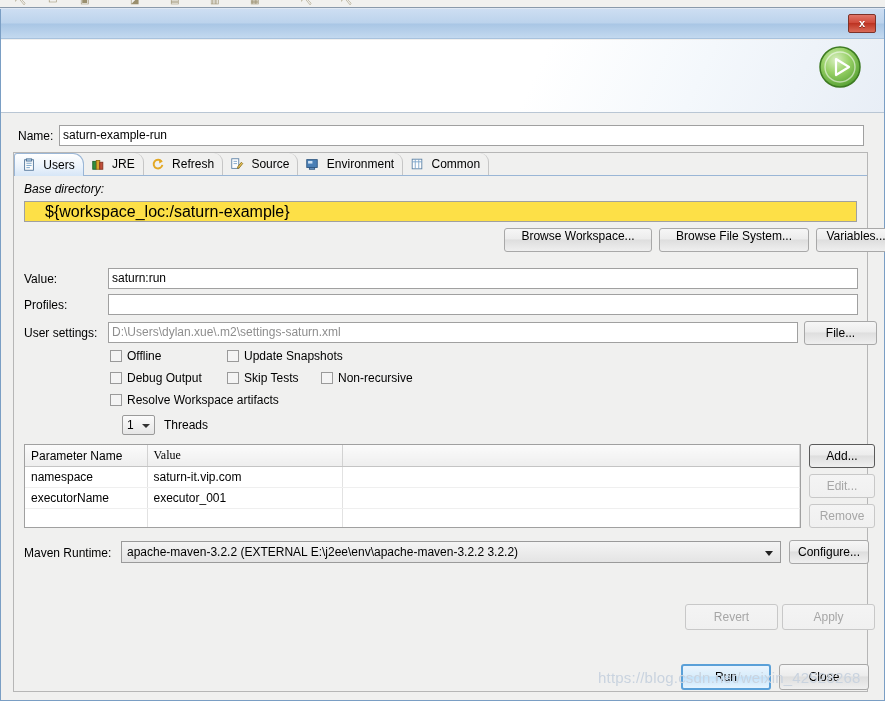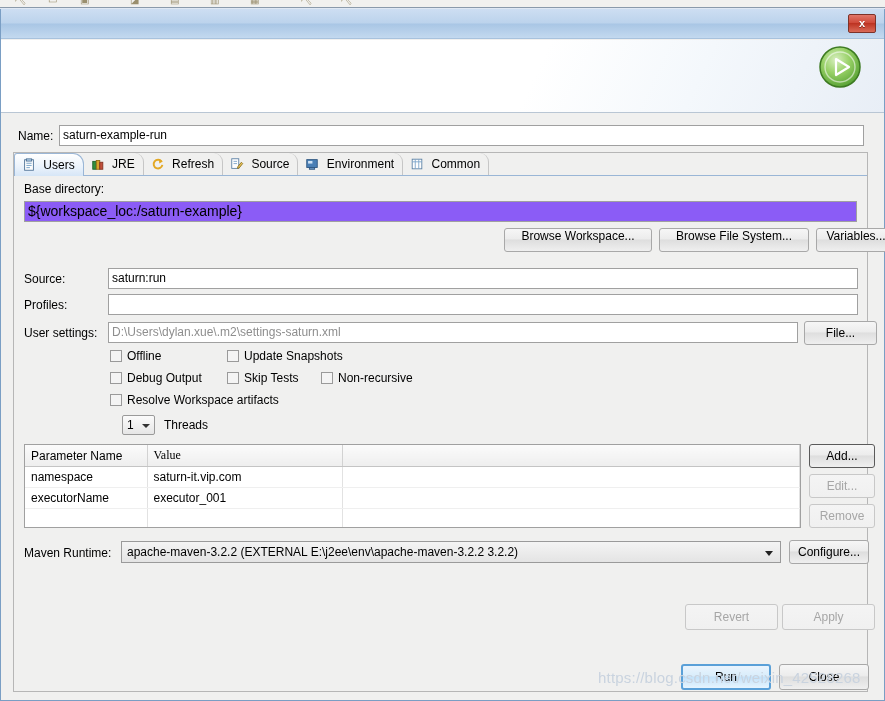--- a/index.html
+++ b/index.html
@@ -110,25 +110,25 @@
     margin-top: 0;
     border-top-left-radius: 3px;
     border-top-right-radius: 11px;
     font-weight: normal;
   }
   .tab .ticon { display: inline-block; width: 16px; height: 14px; vertical-align: -3px; margin-right: 3px; }
 
   
   #tabpage { position: absolute; left: 0; top: 23px; width: 853px; height: 516px; }
 
-  #basedir-label { position: absolute; left: 10px; top: 6px; }
+  #basedir-label { position: absolute; left: 10px; top: 6px; font-style: italic; }
   #basedir-input {
     position: absolute; left: 10px; top: 25px; width: 833px; height: 21px;
-    background: #8b5cf6; border: 1px solid #a0a0a0;
-    font-size: 14px; padding: 0 3px; line-height: 19px;
+    background: #fde047; border: 1px solid #a0a0a0;
+    font-size: 16px; padding: 0 20px; line-height: 19px;
   }
   .btn {
     background: linear-gradient(to bottom, #f6f6f6 0%, #ececec 45%, #dedede 50%, #efefef 100%);
     border: 1px solid #a8a8a8;
     border-radius: 3px;
     font-family: "Liberation Sans", sans-serif;
     font-size: 12px; color: #000;
     text-align: center;
     cursor: pointer;
     white-space: nowrap;
@@ -342,21 +342,21 @@
 
         <span id="basedir-label" class="lbl">Base directory:</span>
         <div id="basedir-input">${workspace_loc:/saturn-example}</div>
 
         <div id="row-browse">
           <div class="btn" style="left:645px; width:150px;">Browse File System...</div>
           <div class="btn" style="left:490px; width:148px;">Browse Workspace...</div>
           <div class="btn" style="left:802px; width:80px;">Variables...</div>
         </div>
 
-        <span class="lbl field-label" style="top:96px;">Source:</span>
+        <span class="lbl field-label" style="top:96px;">Value:</span>
         <div class="field-input" style="left:94px; top:92px; width:750px;">saturn:run</div>
 
         <span class="lbl field-label" style="top:122px;">Profiles:</span>
         <div class="field-input" style="left:94px; top:118px; width:750px;"></div>
 
         <span class="lbl field-label" style="top:150px;">User settings:</span>
         <div class="field-input ph" style="left:94px; top:146px; width:690px;">D:\Users\dylan.xue\.m2\settings-saturn.xml</div>
         <div class="btn" style="position:absolute; left:790px; top:145px; width:73px; height:24px; line-height:22px;">File...</div>
 
         <div class="chk" style="left:96px; top:173px;">

